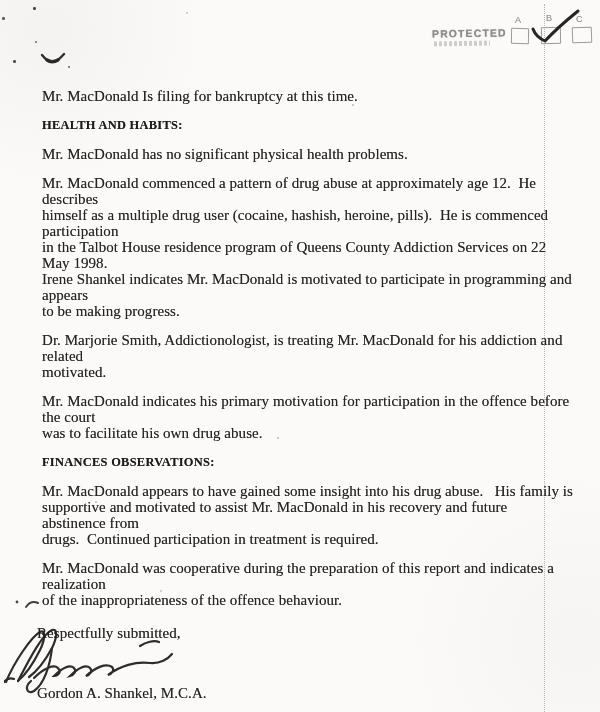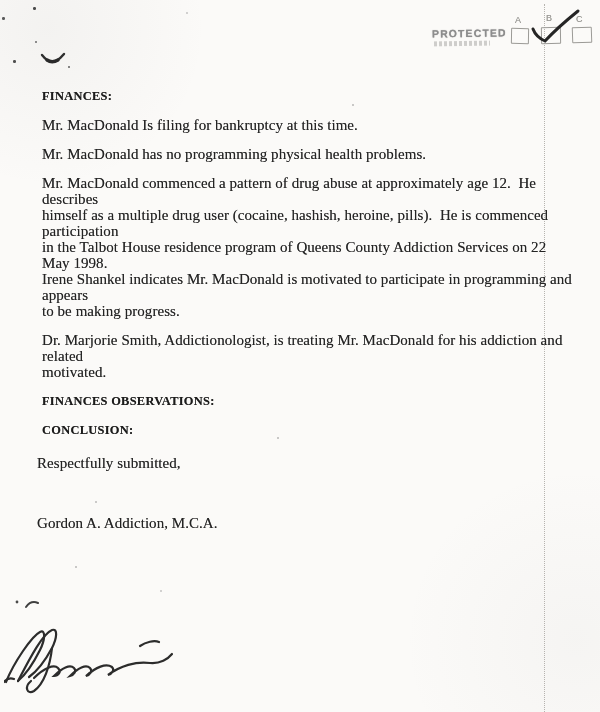--- a/index.html
+++ b/index.html
@@ -83,36 +83,42 @@
   <div class="speck" style="left:95px;top:501px;width:2px;height:2px;background:#909090;opacity:.6;"></div>
   <div class="speck" style="left:75px;top:566px;width:2px;height:2px;background:#8a8a8a;opacity:.6;"></div>
   <div class="speck" style="left:160px;top:590px;width:1.5px;height:1.5px;background:#999;opacity:.5;"></div>
 
   <svg class="overlay" style="left:14px;top:597px;" width="30" height="16" viewBox="0 0 30 16">
     <circle cx="3" cy="5" r="1.4" fill="#4a4a4a"></circle>
     <path d="M12 10 Q17 3 24 6" fill="none" stroke="#3f3f3f" stroke-width="2" stroke-linecap="round"></path>
   </svg>
 
   <div class="content">
-    <div class="blk h">FINANCES:</div>
     <div class="blk">Mr. MacDonald Is filing for bankruptcy at this time.</div>
-    <div class="blk">Mr. MacDonald has no programming physical health problems.</div>
+    <div class="blk h">HEALTH AND HABITS:</div>
+    <div class="blk">Mr. MacDonald has no significant physical health problems.</div>
     <div class="blk">Mr. MacDonald commenced a pattern of drug abuse at approximately age 12.  He describes
 himself as a multiple drug user (cocaine, hashish, heroine, pills).  He is commenced participation
 in the Talbot House residence program of Queens County Addiction Services on 22 May 1998.
 Irene Shankel indicates Mr. MacDonald is motivated to participate in programming and appears
 to be making progress.</div>
     <div class="blk">Dr. Marjorie Smith, Addictionologist, is treating Mr. MacDonald for his addiction and related
 motivated.</div>
+    <div class="blk">Mr. MacDonald indicates his primary motivation for participation in the offence before the court
+was to facilitate his own drug abuse.</div>
     <div class="blk h">FINANCES OBSERVATIONS:</div>
-    <div class="blk h">CONCLUSION:</div>
+    <div class="blk">Mr. MacDonald appears to have gained some insight into his drug abuse.   His family is
+supportive and motivated to assist Mr. MacDonald in his recovery and future abstinence from
+drugs.  Continued participation in treatment is required.</div>
+    <div class="blk">Mr. MacDonald was cooperative during the preparation of this report and indicates a realization
+of the inappropriateness of the offence behaviour.</div>
 
     <div class="closing">
       <div class="blk salutation">Respectfully submitted,</div>
-      <div class="blk signatory">Gordon A. Addiction, M.C.A.</div>
+      <div class="blk signatory">Gordon A. Shankel, M.C.A.</div>
     </div>
   </div>
 
   <svg class="overlay" style="left:4px;top:626px;" width="185" height="68" viewBox="0 0 185 68">
     <g fill="none" stroke="#1b1b1b" stroke-width="2.2" stroke-linecap="round" opacity=".92">
       <path d="M2 56 C10 36 28 10 36 6 C42 3 41 14 36 24 C29 38 20 50 14 55"></path>
       <path d="M14 55 C24 36 38 8 48 4 C54 2 53 12 48 22 C41 35 32 46 25 51"></path>
       <path d="M48 22 C46 40 40 58 30 65 C23 69 20 61 27 55"></path>
       <path d="M30 52 C40 42 50 38 54 42 C58 46 54 50 50 50 C58 42 66 38 70 42 C73 45 70 49 66 50 C74 42 82 38 86 42 C89 45 86 49 82 50 C92 41 102 37 108 41 C111 44 108 48 104 49 C116 40 132 35 146 37 C156 38 164 33 168 28"></path>
       <path d="M136 20 C142 16 150 14 155 16"></path>

